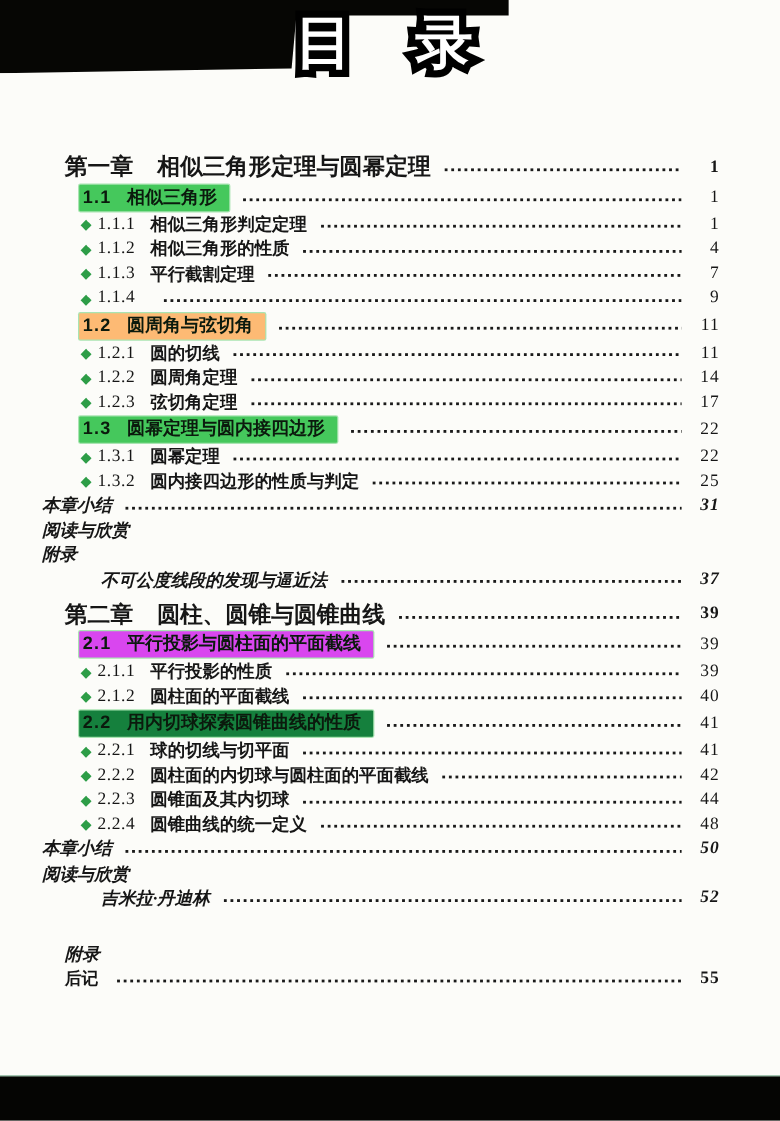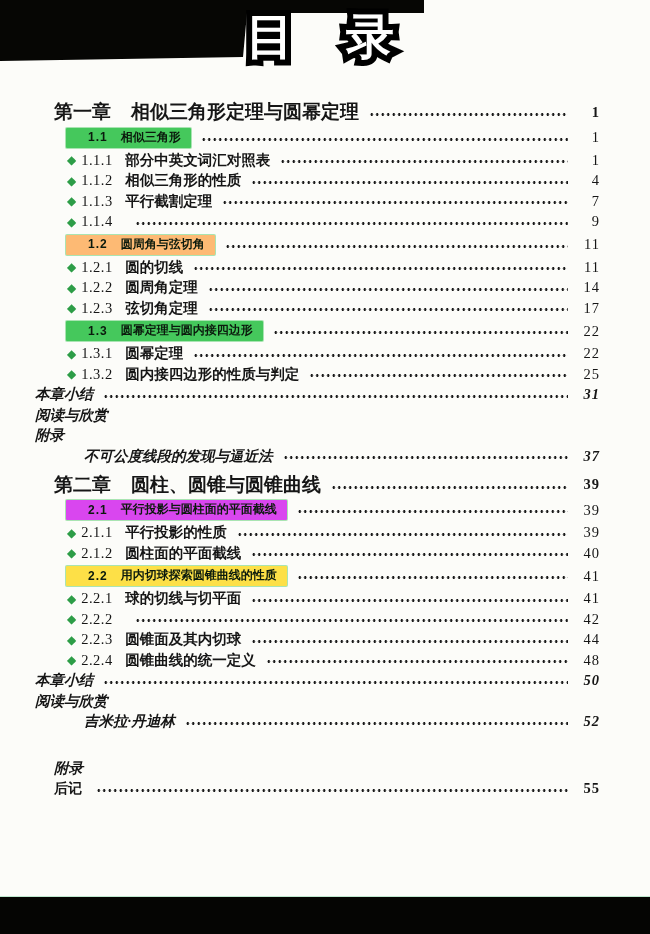--- a/index.html
+++ b/index.html
@@ -20,21 +20,21 @@
     font-weight:900;font-size:48px;line-height:66px;letter-spacing:2px;
     white-space:nowrap;
   }
   .title-wrap .t-back,.title-wrap .t-front{position:absolute;left:0;top:0;}
   .t-back{
     color:#000;-webkit-text-stroke:12px #000;
     text-shadow:0 0 4px rgba(96,214,133,.9);
   }
   .t-front{color:#ffffff;}
   
-  .toc{position:absolute;left:0;top:88px;width:650px;padding:6px 0 0 0;}
+  .toc{position:absolute;left:0;top:115px;width:650px;padding:6px 0 0 0;}
   .row{
     display:flex;align-items:center;
     padding-right:50px;height:20.5px;font-size:14.5px;
   }
   .row .leader{
     flex:1;height:7px;margin:3px 8px 0 10px;
     background-image:radial-gradient(circle,#1a1a1a 1.15px,rgba(0,0,0,0) 1.5px);
     background-size:5.5px 7px;background-repeat:repeat-x;background-position:0 55%;
   }
   .row .pagenum{
@@ -44,22 +44,22 @@
   
   .row.chapter{height:26px;margin-top:5px;padding-left:54px;font-weight:bold;font-size:19px;}
   .row.chapter .num{margin-right:20px;}
   .row.chapter .leader{margin-top:5px;}
   
   .row.section{height:23px;margin:1px 0;padding-left:66px;}
   .hl{
     display:inline-flex;align-items:center;
     background:#45c85c;color:#0b1a0d;
     font-family:"Liberation Sans","DejaVu Sans",sans-serif;
-    font-weight:bold;font-size:12px;
-    padding:1px 10px 2px 22px;border-radius:1px;
+    font-weight:bold;font-size:15px;
+    padding:1px 10px 2px 3px;border-radius:1px;
     box-shadow:0 0 0 1px rgba(69,200,92,.45);
   }
   .hl .num{margin-right:13px;letter-spacing:1px;}
   
   .row.subsection{padding-left:67px;}
   .bullet{
     color:#2d9d47;font-size:12px;margin-right:5px;line-height:1;
     font-family:"DejaVu Sans",sans-serif;
   }
   .row.subsection .num{width:44px;letter-spacing:.5px;}
@@ -100,21 +100,21 @@
       <span class="hl" style="background: rgb(69, 200, 92);">
         <span class="num">1.1</span>
         <span class="title">相似三角形</span>
       </span>
       <span class="leader"></span>
       <span class="pagenum">1</span>
     </div>
     <div class="row subsection">
       <span class="bullet">◆</span>
       <span class="num">1.1.1</span>
-      <span class="title">部分中英文词汇对照表</span>
+      <span class="title">相似三角形判定定理</span>
       <span class="leader"></span>
       <span class="pagenum">1</span>
     </div>
     <div class="row subsection">
       <span class="bullet">◆</span>
       <span class="num">1.1.2</span>
       <span class="title">相似三角形的性质</span>
       <span class="leader"></span>
       <span class="pagenum">4</span>
     </div>
@@ -220,37 +220,38 @@
       <span class="pagenum">39</span>
     </div>
     <div class="row subsection">
       <span class="bullet">◆</span>
       <span class="num">2.1.2</span>
       <span class="title">圆柱面的平面截线</span>
       <span class="leader"></span>
       <span class="pagenum">40</span>
     </div>
     <div class="row section">
-      <span class="hl" style="background: #fde047;">
+      <span class="hl" style="background: #15803d;">
         <span class="num">2.2</span>
         <span class="title">用内切球探索圆锥曲线的性质</span>
       </span>
       <span class="leader"></span>
       <span class="pagenum">41</span>
     </div>
     <div class="row subsection">
       <span class="bullet">◆</span>
       <span class="num">2.2.1</span>
       <span class="title">球的切线与切平面</span>
       <span class="leader"></span>
       <span class="pagenum">41</span>
     </div>
     <div class="row subsection">
       <span class="bullet">◆</span>
       <span class="num">2.2.2</span>
+      <span class="title">圆柱面的内切球与圆柱面的平面截线</span>
       <span class="leader"></span>
       <span class="pagenum">42</span>
     </div>
     <div class="row subsection">
       <span class="bullet">◆</span>
       <span class="num">2.2.3</span>
       <span class="title">圆锥面及其内切球</span>
       <span class="leader"></span>
       <span class="pagenum">44</span>
     </div>

